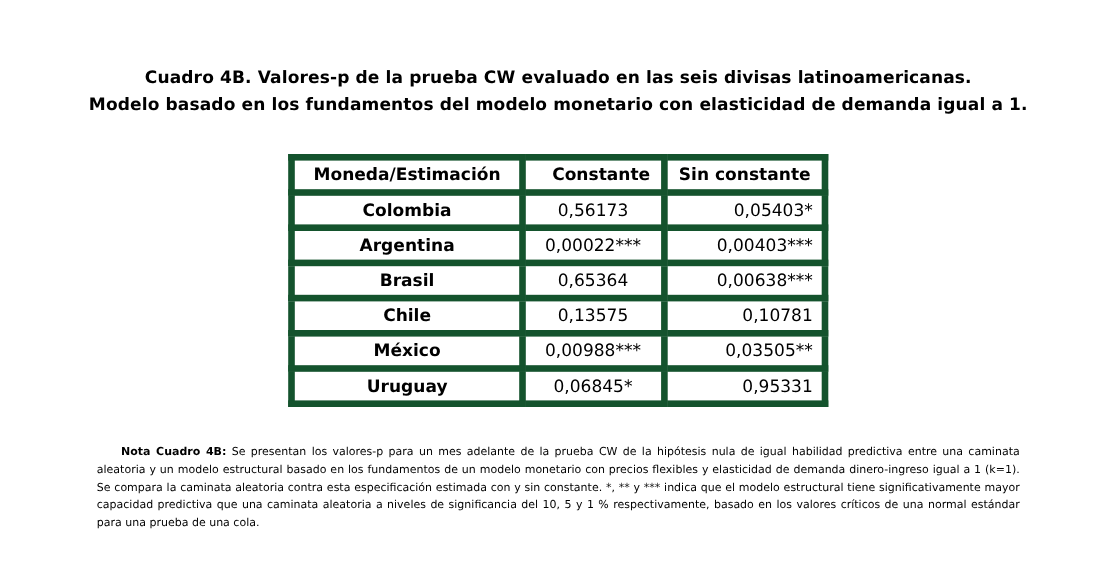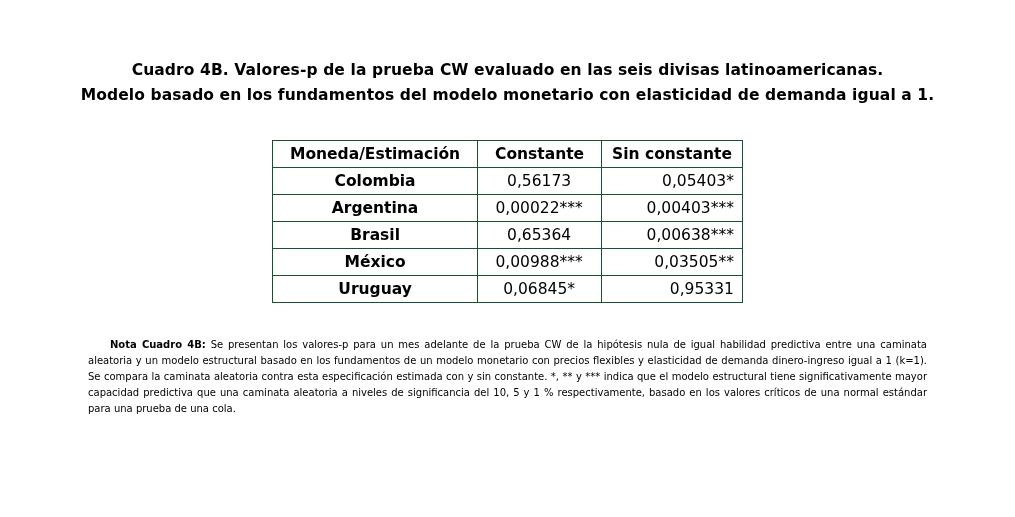--- a/index.html
+++ b/index.html
@@ -35,32 +35,32 @@
     margin-top: 32px;
     display: flex;
     justify-content: center;
   }
   table.data-table {
     border-collapse: collapse;
     font-size: 15.5px;
   }
   table.data-table th,
   table.data-table td {
-    border: 1px solid #14532d;
+    border: 6px solid #14532d;
     padding: 2px 8px;
     height: 22px;
     vertical-align: middle;
     white-space: nowrap;
   }
   table.data-table thead th {
     font-weight: bold;
     text-align: center;
   }
   table.data-table thead th.hcol-0 { text-align: center; padding-left: 10px; padding-right: 10px; }
-  table.data-table thead th.hcol-1 { text-align: center; padding-left: 10px; padding-right: 10px; }
+  table.data-table thead th.hcol-1 { text-align: right; padding-left: 10px; padding-right: 10px; }
   table.data-table thead th.hcol-2 { text-align: center; padding-left: 10px; padding-right: 10px; }
   table.data-table tbody td.c0 {
     font-weight: bold;
     text-align: center;
     min-width: 188px;
   }
   table.data-table tbody td.c1 {
     text-align: center;
     min-width: 108px;
     padding-left: 7px;
@@ -113,20 +113,25 @@
           <td class="c0">Argentina</td>
           <td class="c1">0,00022***</td>
           <td class="c2">0,00403***</td>
         </tr>
         <tr>
           <td class="c0">Brasil</td>
           <td class="c1">0,65364</td>
           <td class="c2">0,00638***</td>
         </tr>
         <tr>
+          <td class="c0">Chile</td>
+          <td class="c1">0,13575</td>
+          <td class="c2">0,10781</td>
+        </tr>
+        <tr>
           <td class="c0">México</td>
           <td class="c1">0,00988***</td>
           <td class="c2">0,03505**</td>
         </tr>
         <tr>
           <td class="c0">Uruguay</td>
           <td class="c1">0,06845*</td>
           <td class="c2">0,95331</td>
         </tr>
       </tbody>

